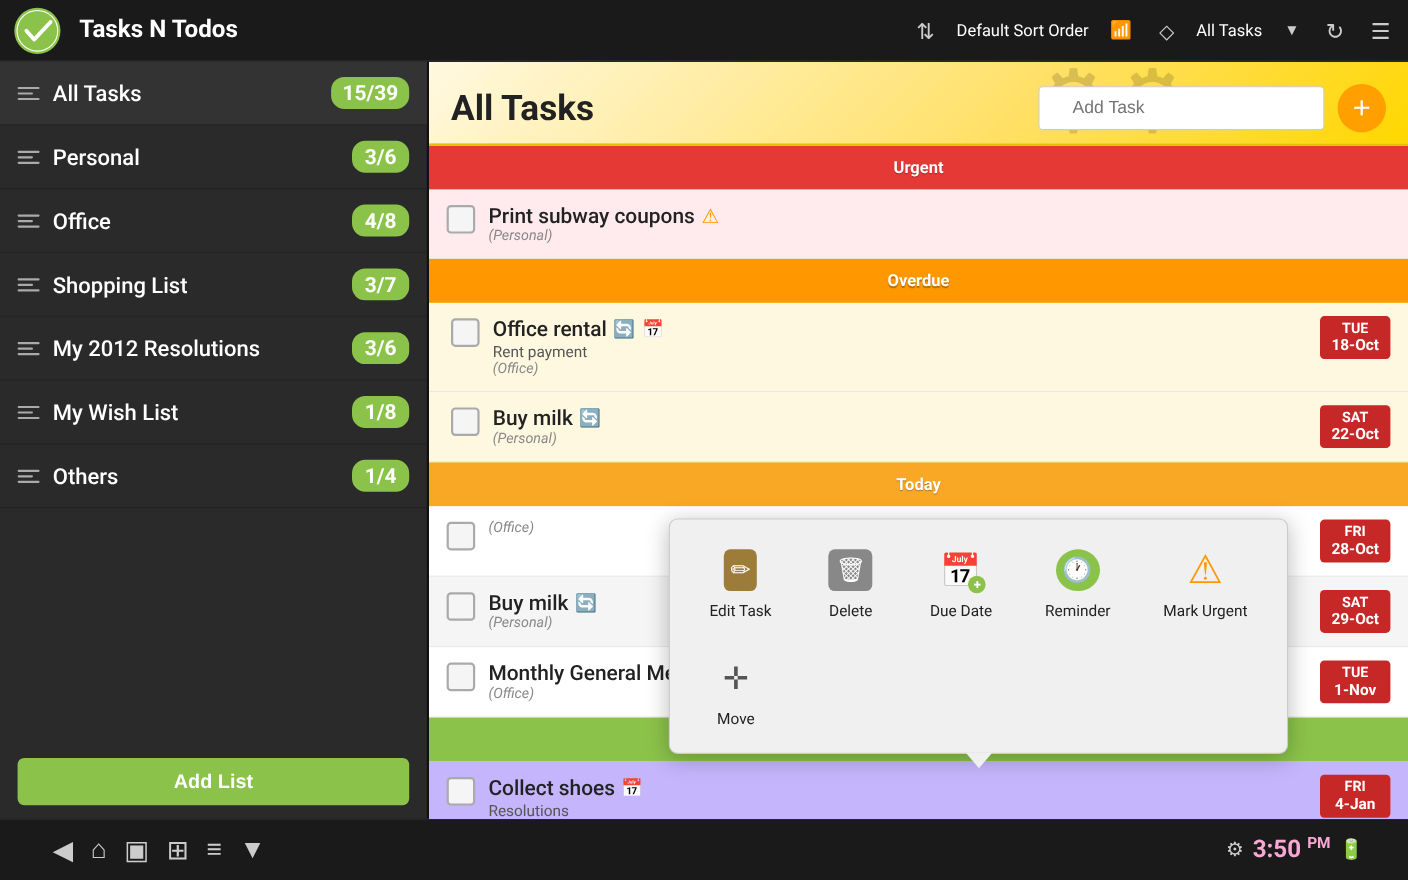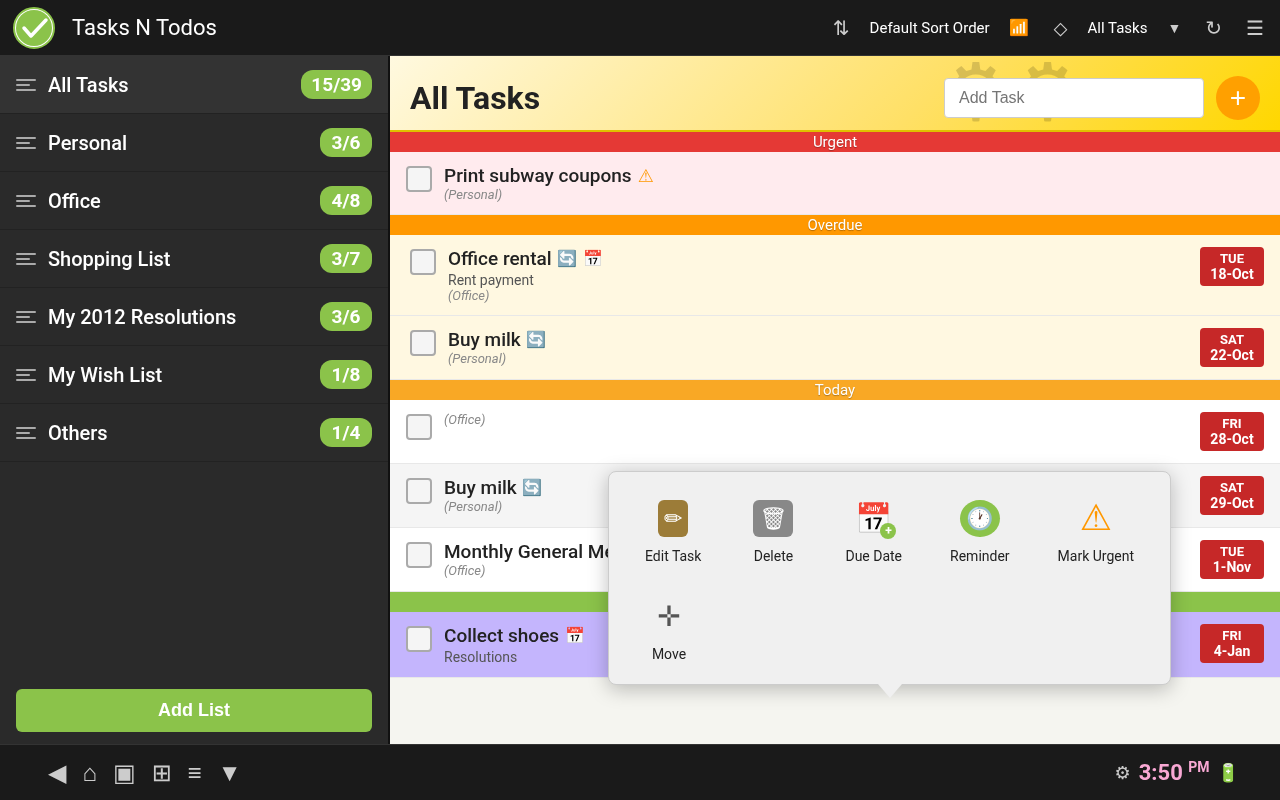--- a/index.html
+++ b/index.html
@@ -3,21 +3,21 @@
   <meta charset="utf-8">
   <style>
     * { box-sizing: border-box; margin: 0; padding: 0; }
     body { width: 1280px; height: 800px; overflow: hidden; font-family: 'Roboto', Arial, sans-serif; background: #1a1a1a; }
 
     
     .top-bar {
       height: 56px; background: #1a1a1a; display: flex; align-items: center;
       padding: 0 12px; gap: 16px; border-bottom: 1px solid #333;
     }
-    .top-bar-title { color: #fff; font-size: 22px; font-weight: normal; flex: 0 0 auto; }
+    .top-bar-title { color: #fff; font-size: 22px; font-weight: bold; flex: 0 0 auto; }
     .top-bar-spacer { flex: 1; }
     .top-bar-sort { display: flex; align-items: center; gap: 8px; color: #fff; font-size: 15px; }
     .top-bar-filter { display: flex; align-items: center; gap: 8px; color: #fff; font-size: 15px; }
     .top-bar-icon { color: #ccc; font-size: 20px; cursor: pointer; padding: 4px; }
 
     
     .main-layout { display: flex; height: calc(800px - 56px - 56px); }
 
     
     .sidebar {
@@ -58,31 +58,31 @@
       min-height: 70px; border-bottom: 2px solid #e0c000;
       position: relative; overflow: hidden;
     }
     .content-header-bg {
       position: absolute; right: 140px; top: 0; bottom: 0; width: 200px;
       opacity: 0.15; font-size: 80px; display: flex; align-items: center; pointer-events: none;
     }
     .content-title { font-size: 32px; font-weight: bold; color: #222; z-index: 1; }
     .content-header-right { display: flex; align-items: center; gap: 12px; z-index: 1; }
     .add-task-input {
-      height: 40px; padding: 0 14px; font-size: 16px; border: 1px solid #ccc;
+      height: 40px; padding: 0 30px; font-size: 16px; border: 1px solid #ccc;
       border-radius: 4px; width: 260px; background: #fff;
     }
     .add-task-btn {
       width: 44px; height: 44px; background: #ffa000; border: none; border-radius: 50%;
       color: #fff; font-size: 28px; cursor: pointer; display: flex; align-items: center; justify-content: center;
     }
 
     
     .section-header {
-      text-align: center; font-weight: normal; font-size: 15px; padding: 1px;
+      text-align: center; font-weight: bold; font-size: 15px; padding: 11px;
       color: #fff; text-shadow: 0 1px 1px rgba(0,0,0,0.3);
     }
     .section-urgent { background: #e53935; }
     .section-overdue { background: #ff9800; }
     .section-today { background: #f9a825; }
     .section-next30 { background: #8bc34a; }
 
     
     .task-row {
       display: flex; align-items: flex-start; padding: 12px 16px; background: #fff;

